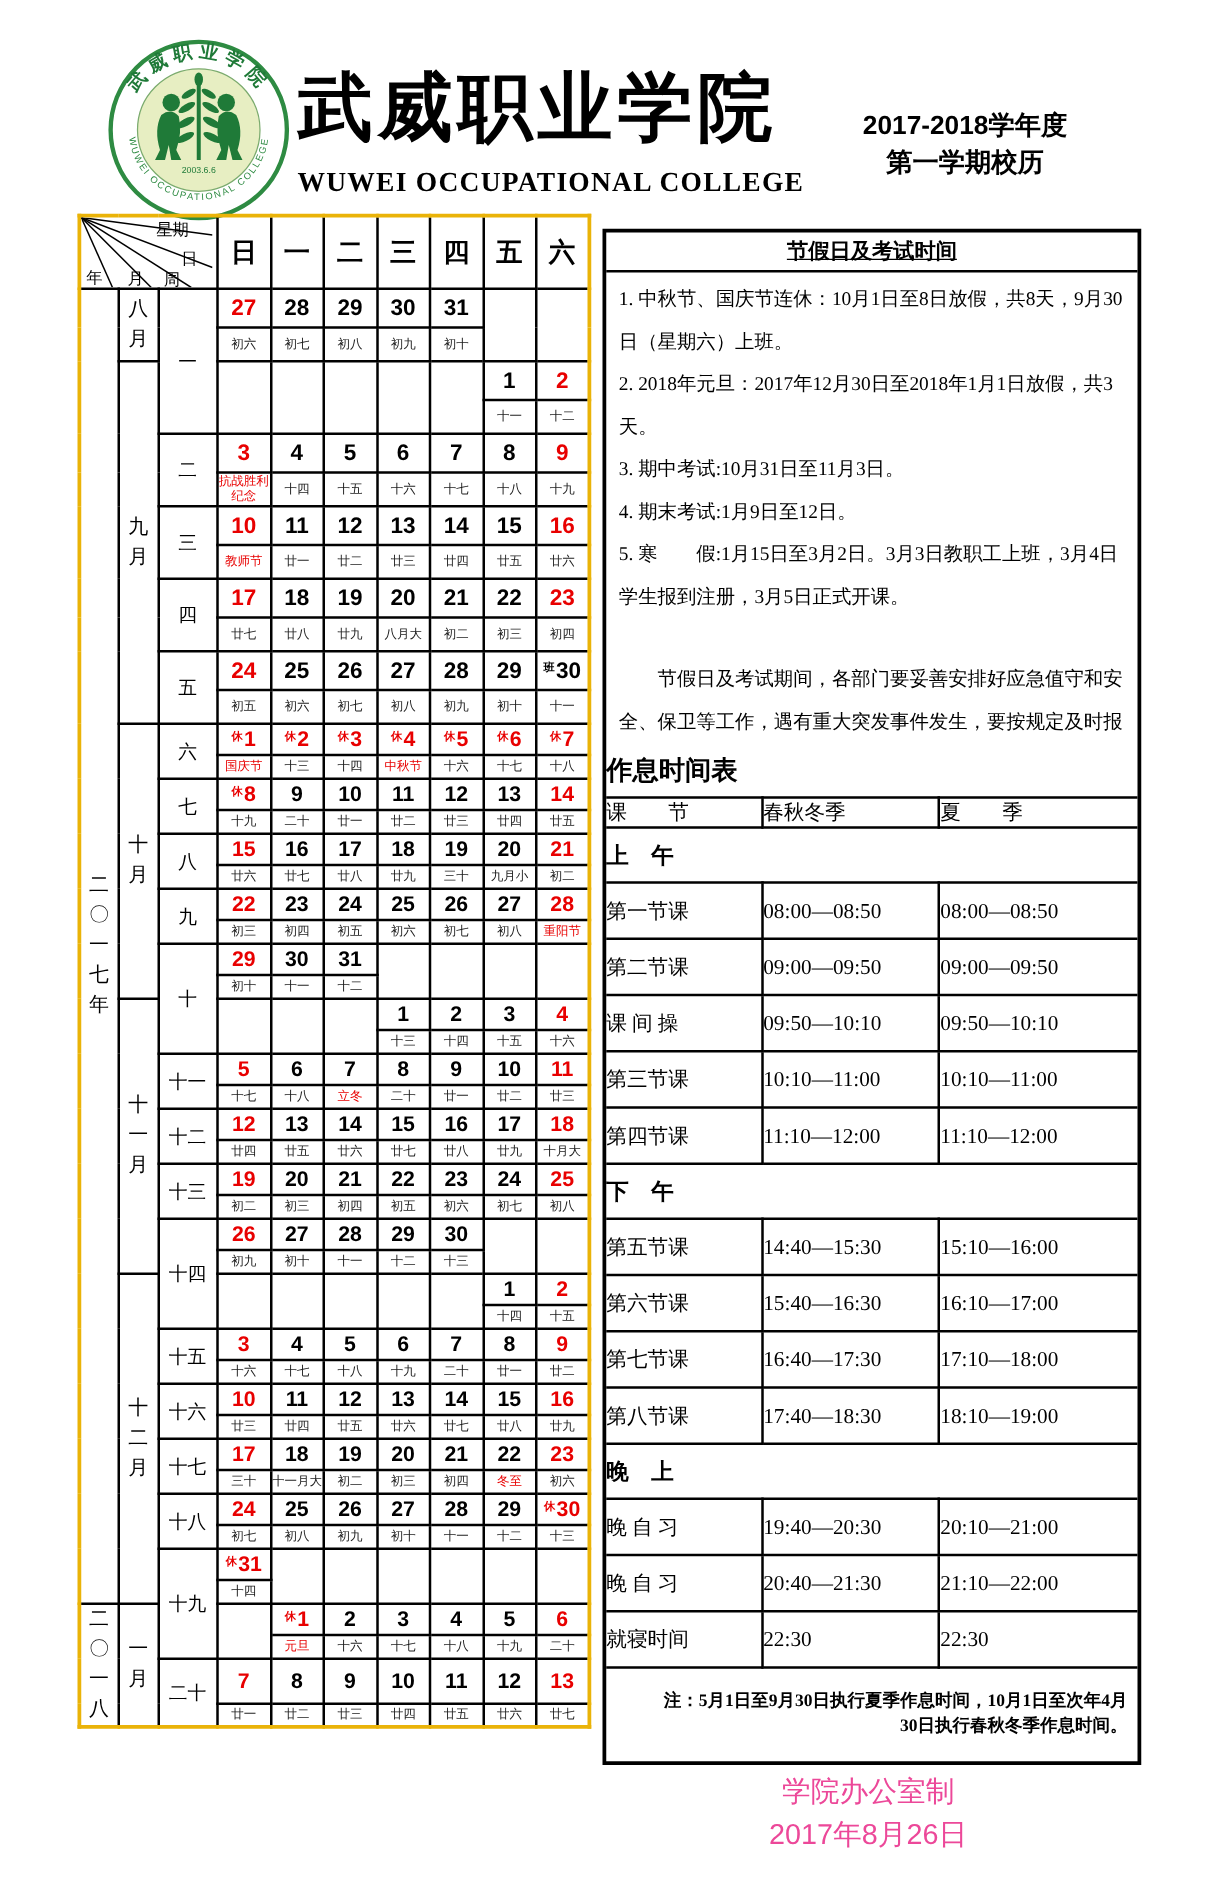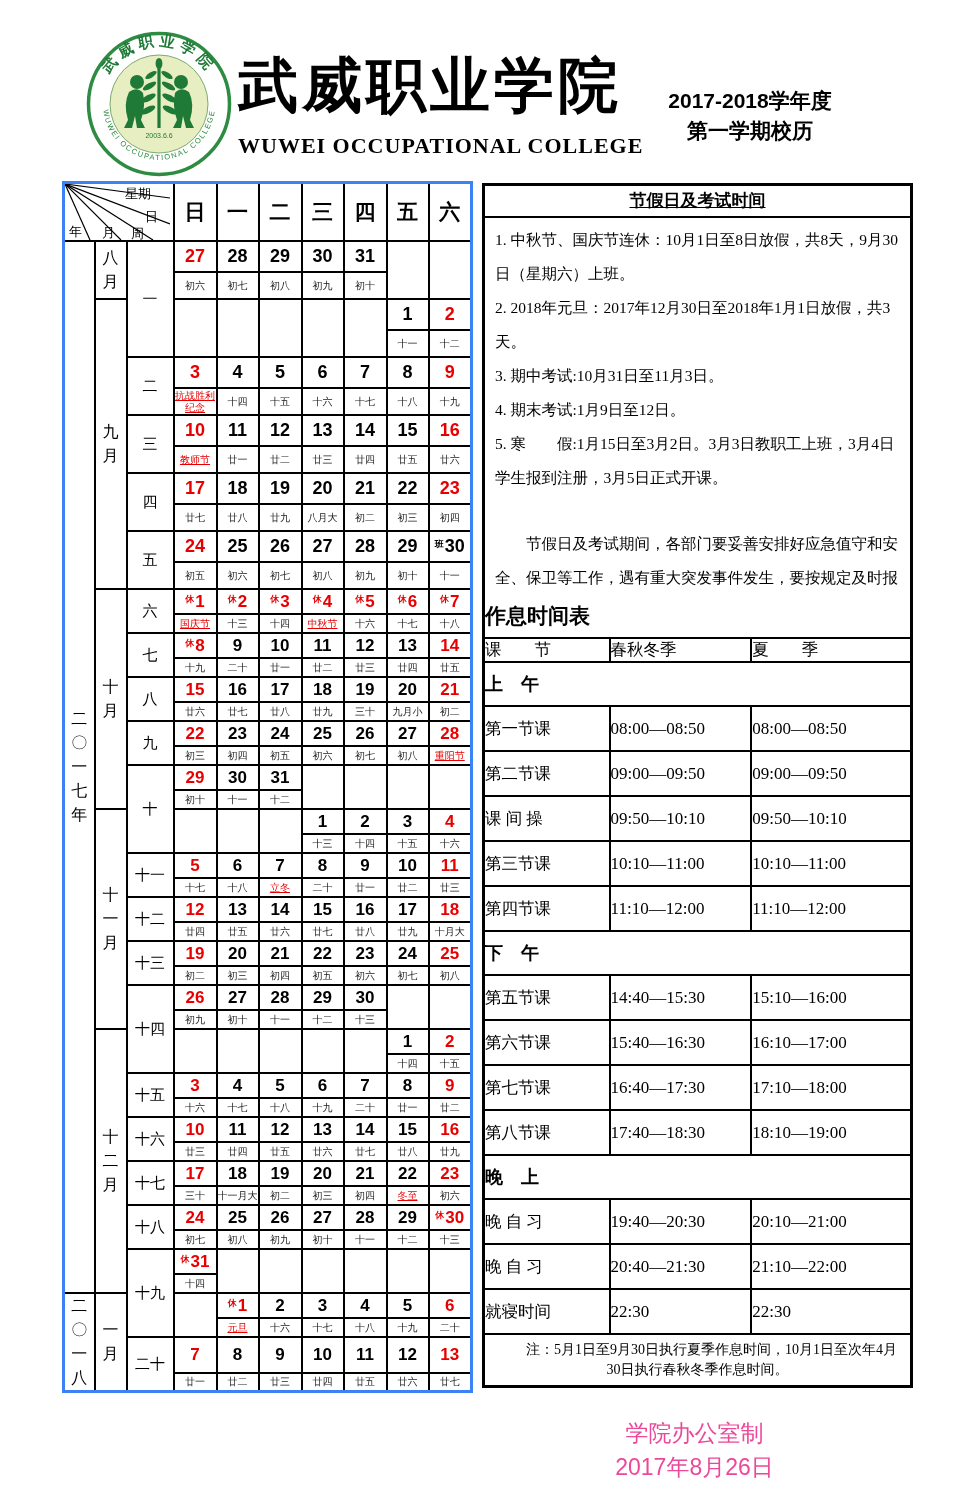--- a/index.html
+++ b/index.html
@@ -5,39 +5,39 @@
   html,body{margin:0;padding:0;background:#fff;}
   #page{position:relative;width:969px;height:1503px;background:#fff;overflow:hidden;
         font-family:"Liberation Sans",sans-serif;color:#000;}
 
   
   #logo{position:absolute;left:85px;top:30px;}
   #title-cn{position:absolute;left:238px;top:46px;width:380px;font-size:60px;font-weight:bold;
             font-family:"DejaVu Serif",serif;letter-spacing:4px;white-space:nowrap;}
   #title-en{position:absolute;left:238px;top:133px;width:380px;font-size:22px;font-weight:bold;
             font-family:"Liberation Serif",serif;letter-spacing:1px;white-space:nowrap;}
-  #sem-title{position:absolute;left:630px;top:86px;width:240px;text-align:center;
+  #sem-title{position:absolute;left:652px;top:86px;width:240px;text-align:center;
              font-size:21px;font-weight:bold;line-height:30px;}
 
   
-  #calendar{position:absolute;left:62px;top:181px;border-collapse:collapse;table-layout:fixed;
-            border:3px solid #3b82f6;}
+  #calendar{position:absolute;left:62px;top:171px;border-collapse:collapse;table-layout:fixed;
+            border:3px solid #eab308;}
   #calendar td{border:2px solid #000;padding:0;text-align:center;vertical-align:middle;overflow:hidden;}
   #calendar tr.hdr{height:58px;}
   #calendar td.dh{font-size:21px;font-weight:bold;}
   #calendar td.corner{padding:0;vertical-align:top;}
   #calendar td.corner svg{display:block;}
   .ct{font-size:13px;fill:#000;font-family:"Liberation Sans",sans-serif;}
   tr.nrow.tall{height:31px;} tr.lrow.tall{height:27px;}
   tr.nrow.short{height:25px;} tr.lrow.short{height:19px;}
   td.num{font-weight:bold;font-size:18px;}
   tr.short td.num{font-size:17px;}
   td.lun{font-size:10px;line-height:1.15;color:#1a1a1a;}
   td.red,span.red{color:#e80000;}
-  td.lun.red{color:#e80000;text-decoration:underline;}
+  td.lun.red{color:#e80000;}
   span.mk{font-size:9px;font-weight:bold;color:#e80000;position:relative;top:-5px;margin-right:1px;}
   span.mk.blk{color:#000;}
   td.vlab{font-size:16px;line-height:1.5;font-weight:normal;}
   td.wlab{font-size:15px;}
   td.emp{background:#fff;}
 
   
   #panel{position:absolute;left:482px;top:183px;width:425px;border:3px solid #000;
          font-family:"Liberation Serif",serif;}
   .p-title{height:30px;line-height:30px;text-align:center;font-weight:bold;font-size:17px;
@@ -46,21 +46,21 @@
   .p-notes p{margin:0;line-height:34px;}
   .p-notes p.remark{margin-top:32px;}
   #sched{width:100%;border-collapse:collapse;table-layout:fixed;border:hidden;}
   #sched td{border:2px solid #000;text-align:left;vertical-align:middle;padding:0;}
   #sched td.stitle{height:42px;font-size:21px;font-weight:bold;font-family:"Liberation Sans",sans-serif;}
   #sched tr.shead{height:23px;} #sched tr.shead td{font-size:16.5px;}
   #sched td.ssec{height:42px;font-size:18px;font-weight:bold;font-family:Liberation Serif, serif;}
   #sched tr.srow{height:45px;}
   #sched td.sl{font-size:16.5px;}
   #sched td.st{font-size:17px;margin-left:23px;}
-  #sched td.snote{height:46px;font-size:14px;text-align:center;padding:2px 8px;line-height:20px;text-indent:2em;}
+  #sched td.snote{height:46px;font-size:14px;text-align:right;padding:14px 8px;line-height:20px;text-indent:2em;font-weight:bold;}
 
   
   #footer{position:absolute;left:482px;top:1416px;width:425px;text-align:center;
           font-size:23px;line-height:34px;color:#ec4899;}
 </style>
 </head>
 <body>
 
 <div id="page">
 

